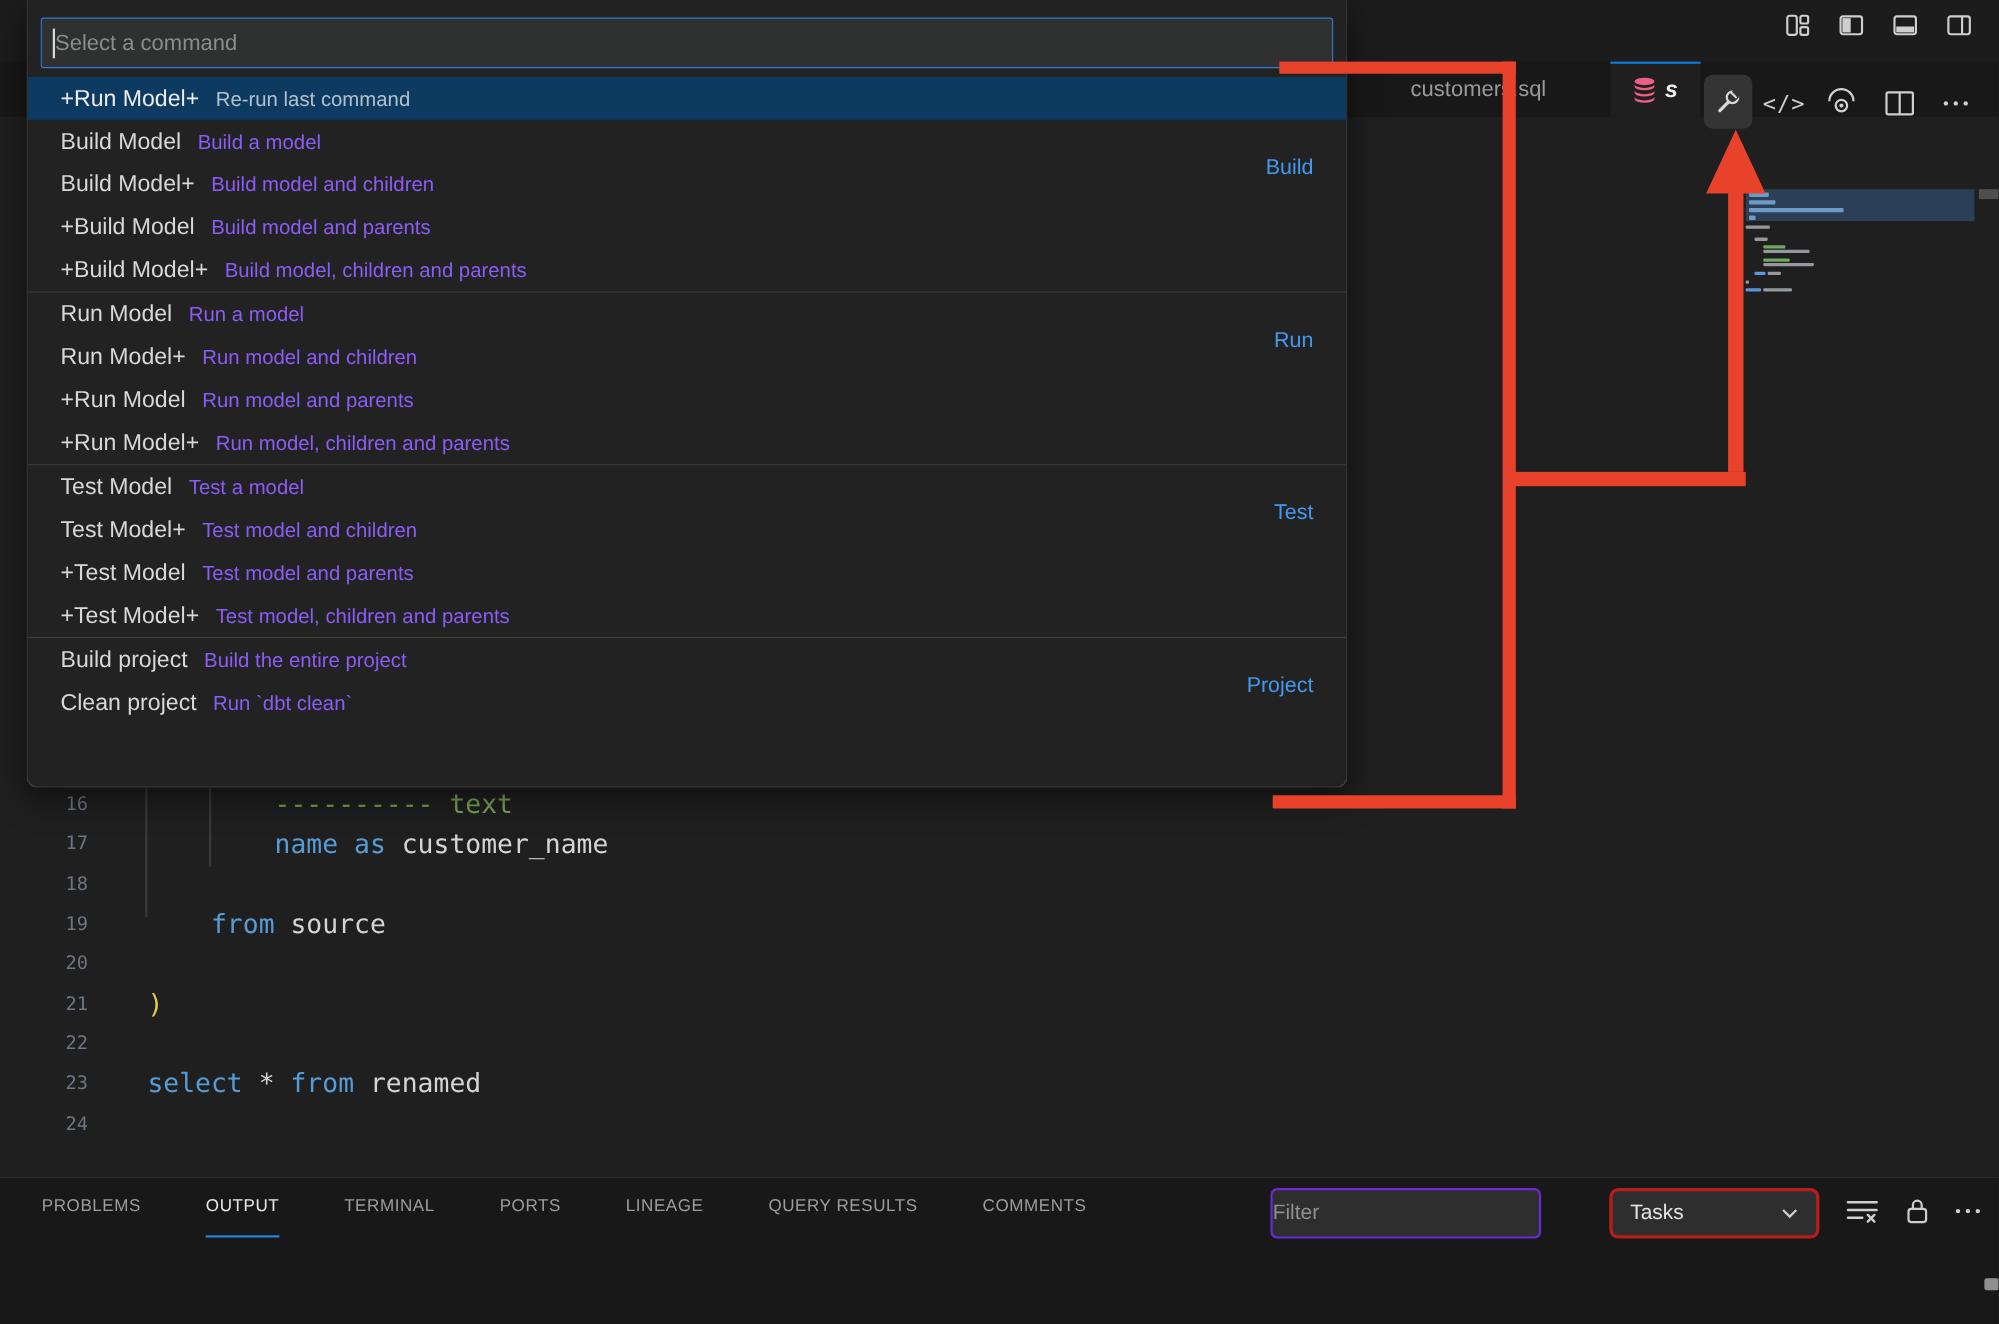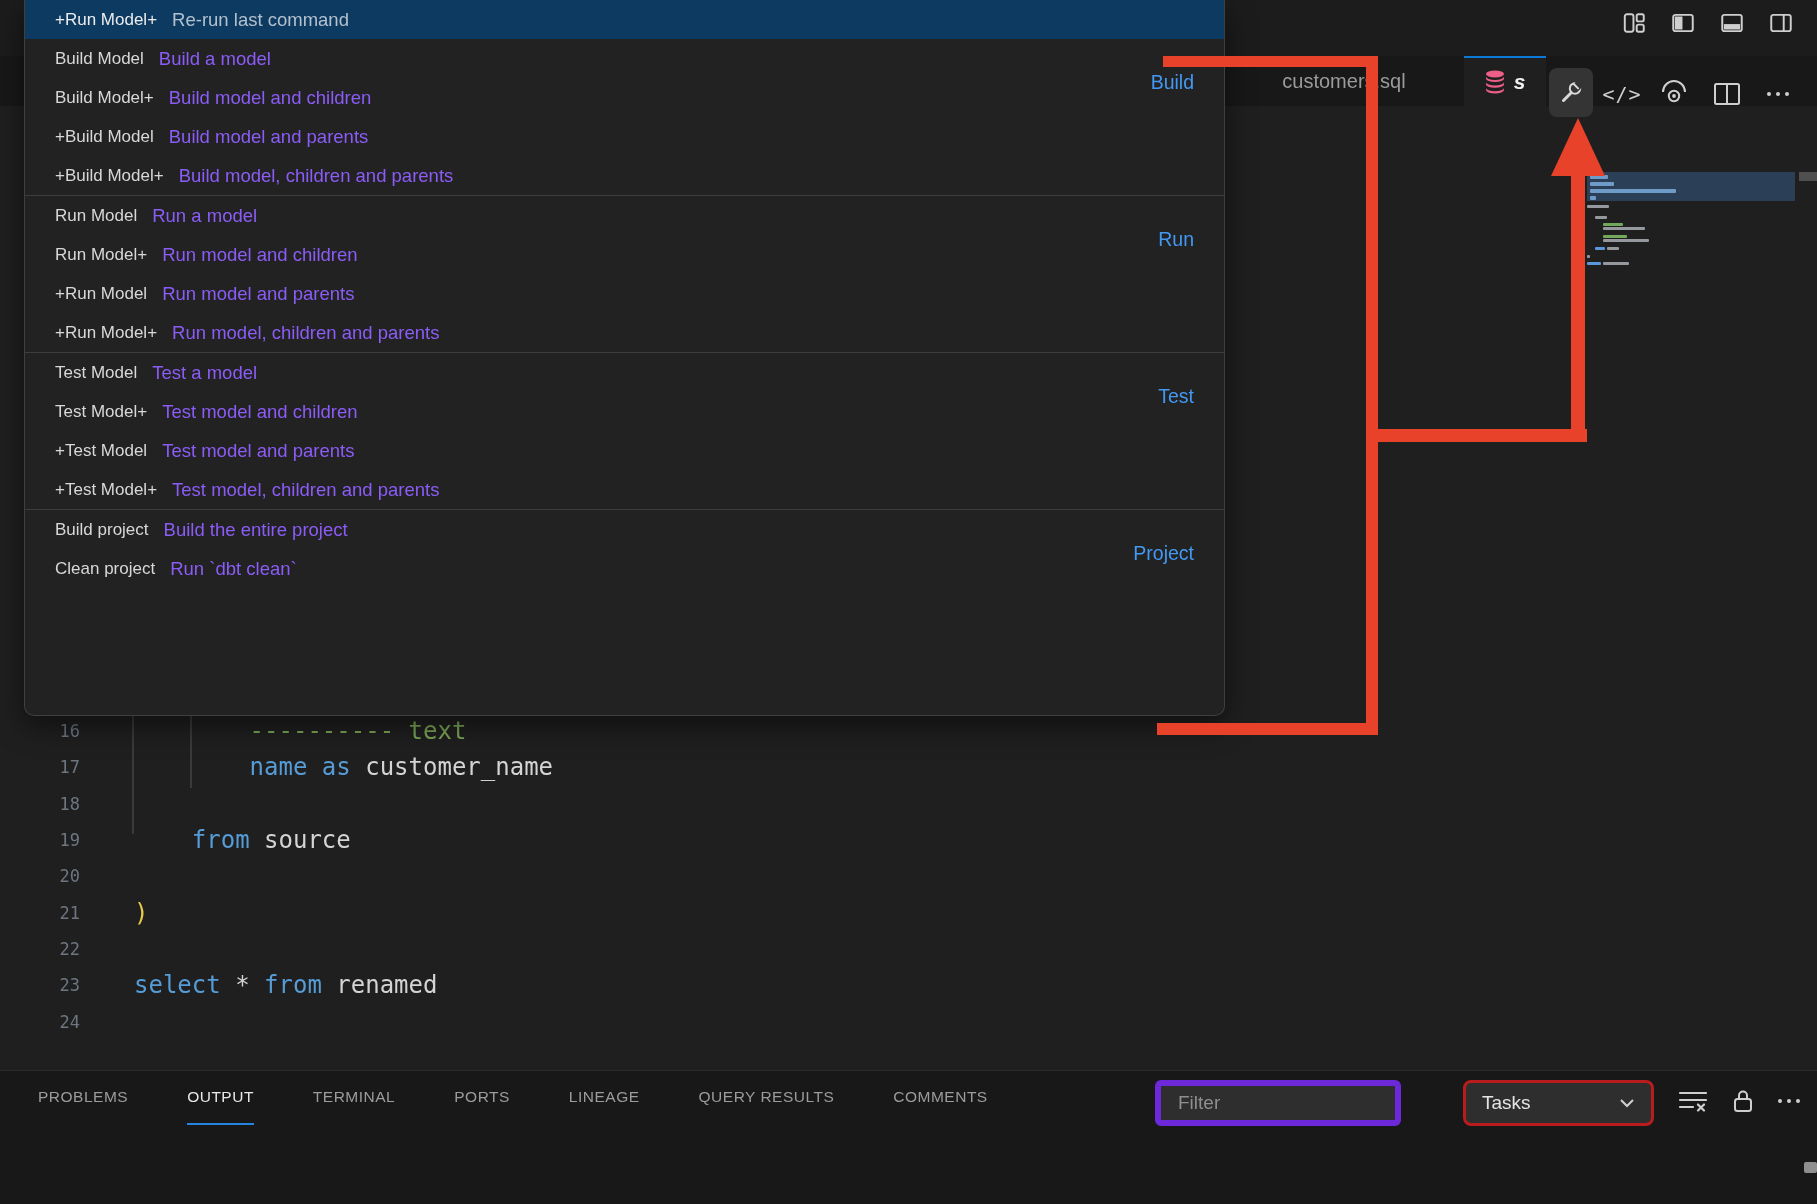--- a/index.html
+++ b/index.html
@@ -47,21 +47,21 @@
              border:1px solid #3f3f3f; border-top:none; border-radius:0 0 10px 10px;
              box-shadow:0 10px 28px rgba(0,0,0,0.5); z-index:40; overflow:hidden; }
   .pal-input-wrap { position:relative; margin:16px 12px 8px 12px; height:46px; background:#2f3030;
                     border:1.5px solid #2f7bd8; border-radius:3px; display:flex; align-items:center; }
   .pal-input { width:100%; height:100%; background:transparent; border:none; outline:none;
                color:#d8d8d8; font-size:20px; padding-left:12px; font-family:"Liberation Sans",sans-serif; }
   .pal-input::placeholder { color:#8d8d8d; }
   .pal-cursor { position:absolute; left:10px; top:9px; width:1.5px; height:27px; background:#dadada; }
   .cmd-row { height:39px; display:flex; align-items:center; padding:0 30px; cursor:pointer; }
   .cmd-row.sel { background:#0c3a61; }
-  .cmd-label { color:#d8d8d8; font-size:17px; white-space:nowrap; }
+  .cmd-label { color:#d8d8d8; font-size:21px; white-space:nowrap; }
   .cmd-row.sel .cmd-label { color:#ececec; }
   .cmd-desc { color:#8b5cf6; font-size:18.5px; margin-left:15px; white-space:nowrap; }
   .cmd-row.sel .cmd-desc { color:#b3c0cd; }
   .cmd-badge { margin-left:auto; color:#4399f2; font-size:19.5px;margin-top:48px; }
   .cmd-sep { height:1px; background:#3d3d3d; }
 
   
   .anno { position:absolute; background:var(--anno,#e8432a); z-index:60; }
   .anno-a { left:1163px; top:56px;  width:215px; height:11px; }
   .anno-b { left:1366px; top:56px;  width:12px;  height:679px; }
@@ -71,21 +71,21 @@
   .anno-head { position:absolute; left:1551px; top:118px; width:0; height:0; z-index:60;
                border-left:27px solid transparent; border-right:27px solid transparent;
                border-bottom:58px solid var(--anno,#e8432a); }
 
   
   .panel { position:absolute; left:0; top:1070px; width:100%; height:134px; background:#181818; border-top:1px solid #2b2b2b; }
   .panel-tabs { position:absolute; left:38px; top:0; height:54px; display:flex; gap:59px; }
   .ptab { height:54px; display:flex; align-items:center; color:#9c9c9c; font-size:15.5px; letter-spacing:0.5px; cursor:pointer; border-bottom:2.5px solid transparent; }
   .ptab.active { color:#e9e9e9; border-bottom-color:#2584e0; }
   .filter-input { position:absolute; left:1155px; top:9px; width:246px; height:46px; background:#2e2e2e;
-                  border:6px solid #6d28d9; border-radius:6px; color:#d8d8d8; font-size:19px; padding-left:17px;
+                  border:2px solid #6d28d9; border-radius:6px; color:#d8d8d8; font-size:19px; 
                   outline:none; font-family:"Liberation Sans",sans-serif; }
   .filter-input::placeholder { color:#8f8f8f; }
   .tasks-select { position:absolute; left:1463px; top:9px; width:191px; height:46px; background:#2e2e2e;
                   border:3px solid #b91c1c; border-radius:8px; display:flex; align-items:center;
                   justify-content:space-between; padding:0 16px; cursor:pointer; }
   .tasks-select span { color:#e4e4e4; font-size:19px; }
   .picon { position:absolute; top:16px; display:flex; align-items:center; justify-content:center; cursor:pointer; }
   .panel-nub { position:absolute; left:1804px; top:91px; width:13px; height:11px; background:#8f8f8f; border-radius:2px; }
 
   svg { display:block; }
@@ -224,20 +224,24 @@
       <span class="gutter">23</span>
       <span class="ctext"><span class="tk-kw">select</span><span class="tk-plain"> * </span><span class="tk-kw">from</span><span class="tk-plain"> renamed</span></span>
     </div>
     <div class="code-line">
       <span class="gutter">24</span>
       <span class="ctext"></span>
     </div>
   </div>
 
 <div class="palette">
+  <div class="pal-input-wrap">
+    <div class="pal-cursor"></div>
+    <input class="pal-input" placeholder="Select a command" style="">
+  </div>
   <div id="command-list">
       <div class="cmd-row sel">
         <span class="cmd-label">+Run Model+</span>
         <span class="cmd-desc">Re-run last command</span>
       </div>
       <div class="cmd-row">
         <span class="cmd-label">Build Model</span>
         <span class="cmd-desc">Build a model</span>
         <span class="cmd-badge">Build</span>
       </div>

